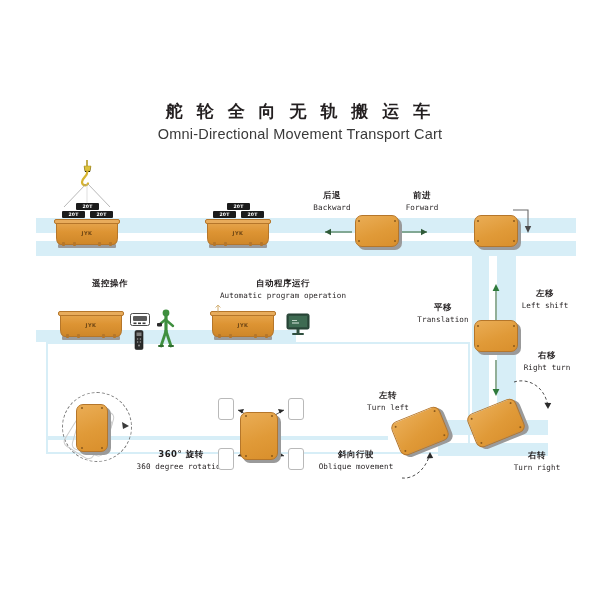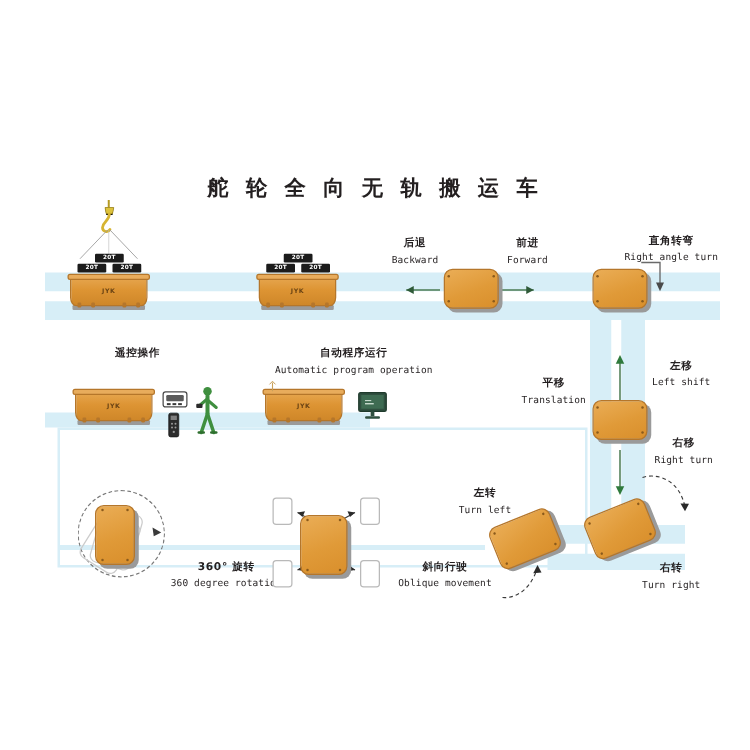--- a/index.html
+++ b/index.html
@@ -16,21 +16,20 @@
     font-family: "Liberation Sans", sans-serif;
   }
 
   
   .title-block {
     position: absolute;
     left: 0;
     top: 100px;
     width: 600px;
     text-align: center;
-    margin-top: 40px;
   }
   .title-cn {
     font-family: "DejaVu Sans", sans-serif;
     font-size: 17px;
     font-weight: bold;
     color: #231f20;
     letter-spacing: 4px;
     line-height: 22px;
   }
   .title-en {
@@ -218,20 +217,21 @@
   
   .icon-box { position: absolute; }
 </style>
 </head>
 <body>
 
 <div id="page">
 
   <div class="title-block">
     <div class="title-cn">舵 轮 全 向 无 轨 搬 运 车</div>
+    <div class="title-en">Omni-Directional Movement Transport Cart</div>
   </div>
 
   <div class="lane" style="left:36px; top:218px; width:540px; height:38px;"></div>
   <div class="lane-line" style="left:36px; top:233px; width:540px; height:8px;"></div>
 
   <div class="lane" style="left:36px; top:330px; width:260px; height:12px;"></div>
 
   <div class="lane" style="left:472px; top:256px; width:44px; height:200px;"></div>
   <div class="lane-line" style="left:489px; top:256px; width:8px; height:200px;"></div>
 
@@ -312,24 +312,20 @@
 
   <div class="cart-plan" style="left:355px; top:215px; width:44px; height:32px;">
     <div class="pshadow"></div>
     <div class="pbody"></div>
     <div class="stud" style="left:3px; top:5px;"></div>
     <div class="stud" style="left:3px; bottom:5px;"></div>
     <div class="stud" style="right:3px; top:5px;"></div>
     <div class="stud" style="right:3px; bottom:5px;"></div>
   </div>
 
-  <div class="lbl" style="left:482px; top:188px; width:110px;">
-    <span class="cn">直角转弯</span>
-    <span class="en">Right angle turn</span>
-  </div>
 
   <div class="arrow-v" style="left:512px; top:208px; width:26px; height:30px;">
     <svg width="26" height="30" viewBox="0 0 26 30">
       <path d="M1 2 L16 2 L16 21" stroke="#6a6a6a" stroke-width="1.1" fill="none"></path>
       <path d="M16 25 L12.8 18 L19.2 18 Z" fill="#4a4a4a"></path>
     </svg>
   </div>
 
   <div class="cart-plan" style="left:474px; top:215px; width:44px; height:32px;">
     <div class="pshadow"></div>

